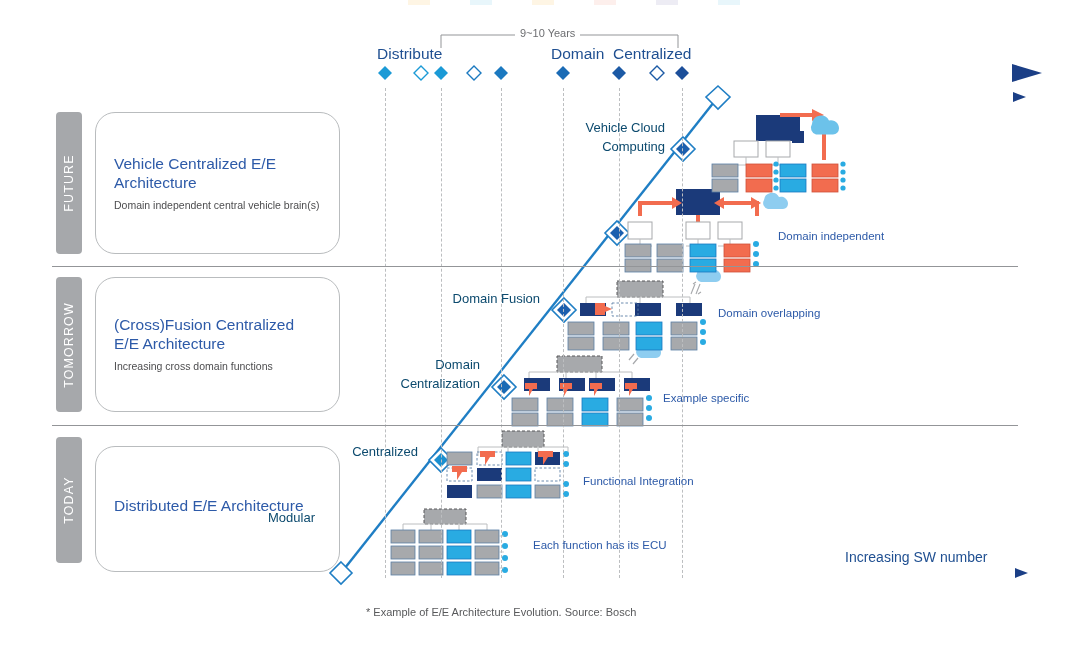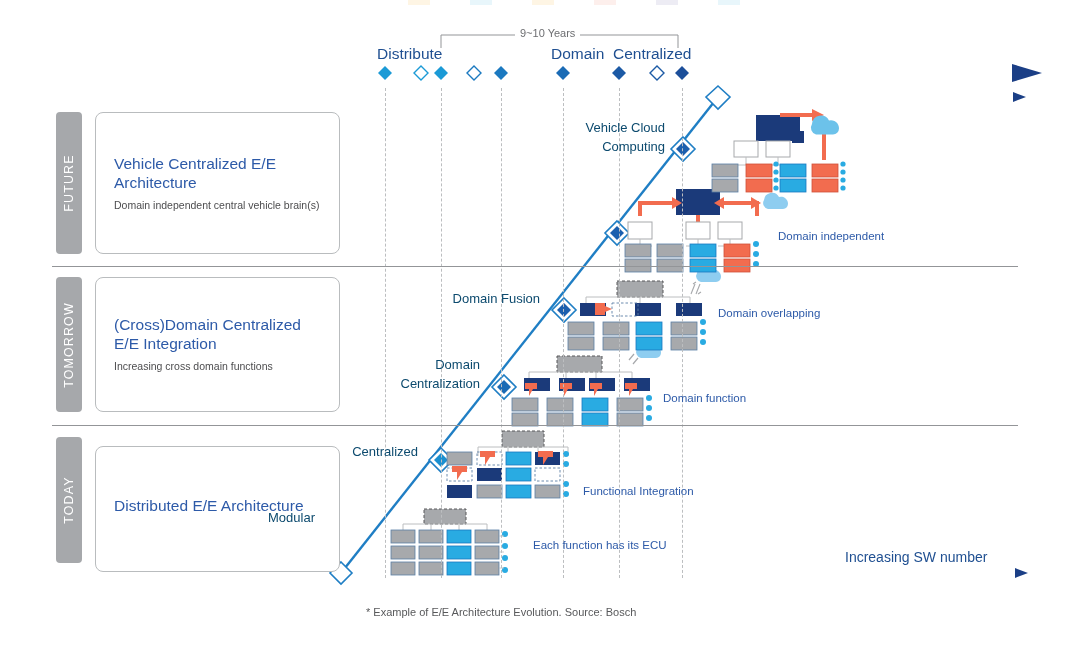--- a/index.html
+++ b/index.html
@@ -16,21 +16,21 @@
     position:absolute;width:26px;background:#a6a8ab;border-radius:4px;
     color:#ffffff;font-size:12.5px;letter-spacing:1.1px;
     display:flex;align-items:center;justify-content:center;
   }
   .era-tab span{
     transform:rotate(-90deg);white-space:nowrap;display:block;
   }
 
   
   .era-card{
-    position:absolute;border:1px solid #b9bcbe;border-radius:8px;
+    position:absolute;border:1px solid #b9bcbe;border-radius:20px;
     background:#ffffff;box-sizing:border-box;padding:0 18px;
     display:flex;flex-direction:column;justify-content:center;
   }
   .era-card .t{
     color:#2d5aa8;font-size:15.5px;line-height:19px;font-weight:400;
   }
   .era-card .s{
     color:#4d4d4f;font-size:10.5px;line-height:13.5px;margin-top:7px;
   }
 
@@ -436,38 +436,38 @@
   </div>
   <div class="era-tab" style="left:56px;top:437px;height:126px;">
     <span>TODAY</span>
   </div>
 
   <div class="era-card" style="left:95px;top:112px;width:245px;height:142px;">
     <div class="t">Vehicle Centralized E/E Architecture</div>
     <div class="s">Domain independent central vehicle brain(s)</div>
   </div>
   <div class="era-card" style="left:95px;top:277px;width:245px;height:135px;">
-    <div class="t">(Cross)Domain Centralized E/E Integration</div>
+    <div class="t">(Cross)Fusion Centralized E/E Architecture</div>
     <div class="s">Increasing cross domain functions</div>
   </div>
   <div class="era-card" style="left:95px;top:446px;width:245px;height:126px;">
     <div class="t">Distributed E/E Architecture</div>
     <div class="s"></div>
   </div>
 
   <div class="stage-label" style="left:495px;top:118px;width:170px;">Vehicle Cloud
 Computing</div>
   <div class="stage-label" style="left:380px;top:289px;width:160px;">Domain Fusion</div>
   <div class="stage-label" style="left:340px;top:355px;width:140px;">Domain
 Centralization</div>
   <div class="stage-label" style="left:300px;top:442px;width:118px;">Centralized</div>
   <div class="stage-label" style="left:205px;top:508px;width:110px;">Modular</div>
 
   <div class="anno" style="left:778px;top:229px;">Domain independent</div>
   <div class="anno" style="left:718px;top:306px;">Domain overlapping</div>
-  <div class="anno" style="left:663px;top:391px;">Domain function</div>
-  <div class="anno" style="left:583px;top:484px;">Functional Integration</div>
+  <div class="anno" style="left:663px;top:391px;">Example specific</div>
+  <div class="anno" style="left:583px;top:474px;">Functional Integration</div>
   <div class="anno" style="left:533px;top:538px;">Each function has its ECU</div>
 
   <div class="axis-label" style="left:845px;top:549px;">Increasing SW number</div>
   <div class="footnote" style="left:366px;top:606px;">* Example of E/E Architecture Evolution. Source: Bosch</div>
 
 </div>
 
 </body></html>

